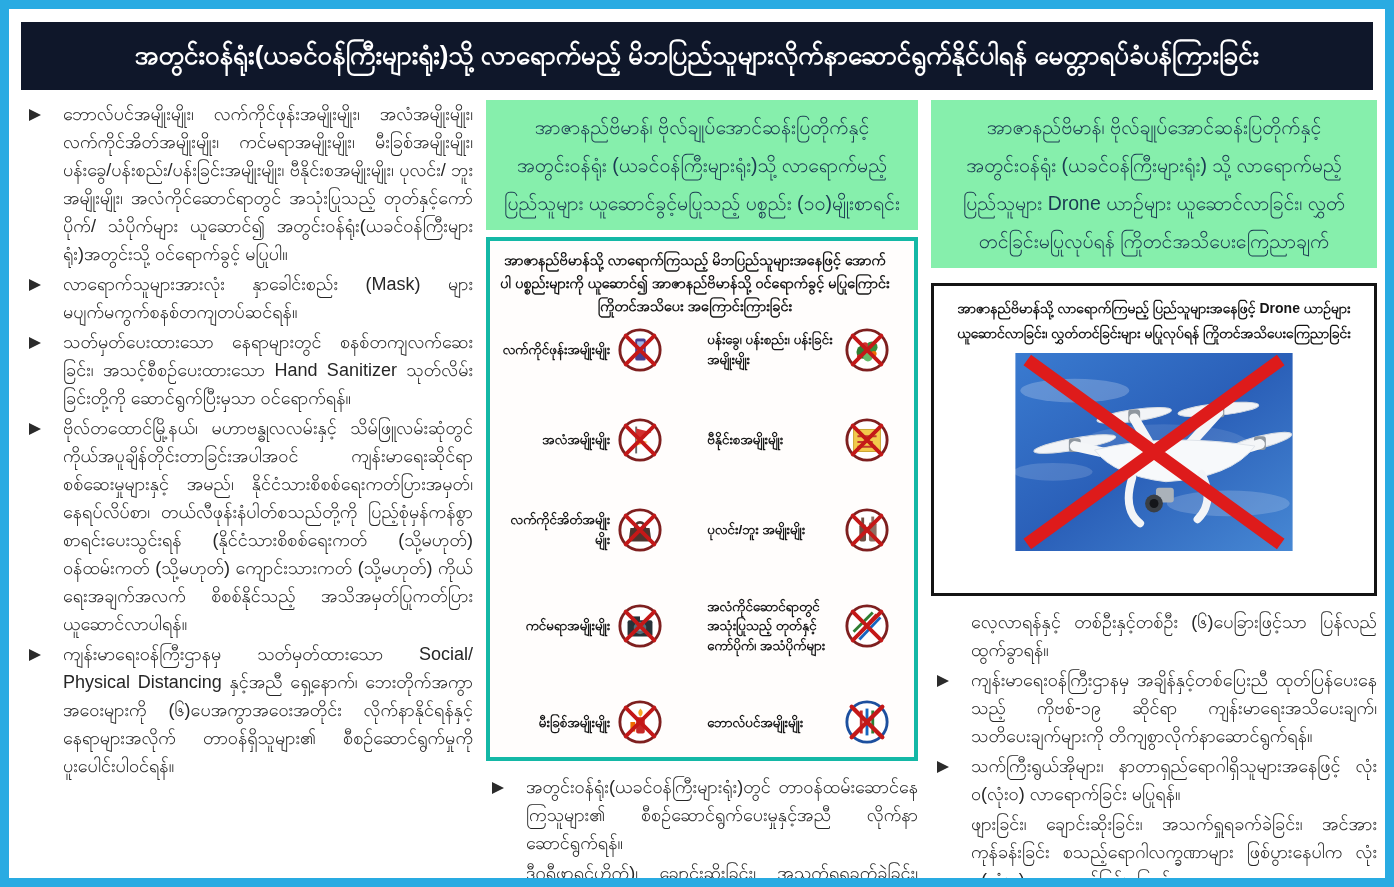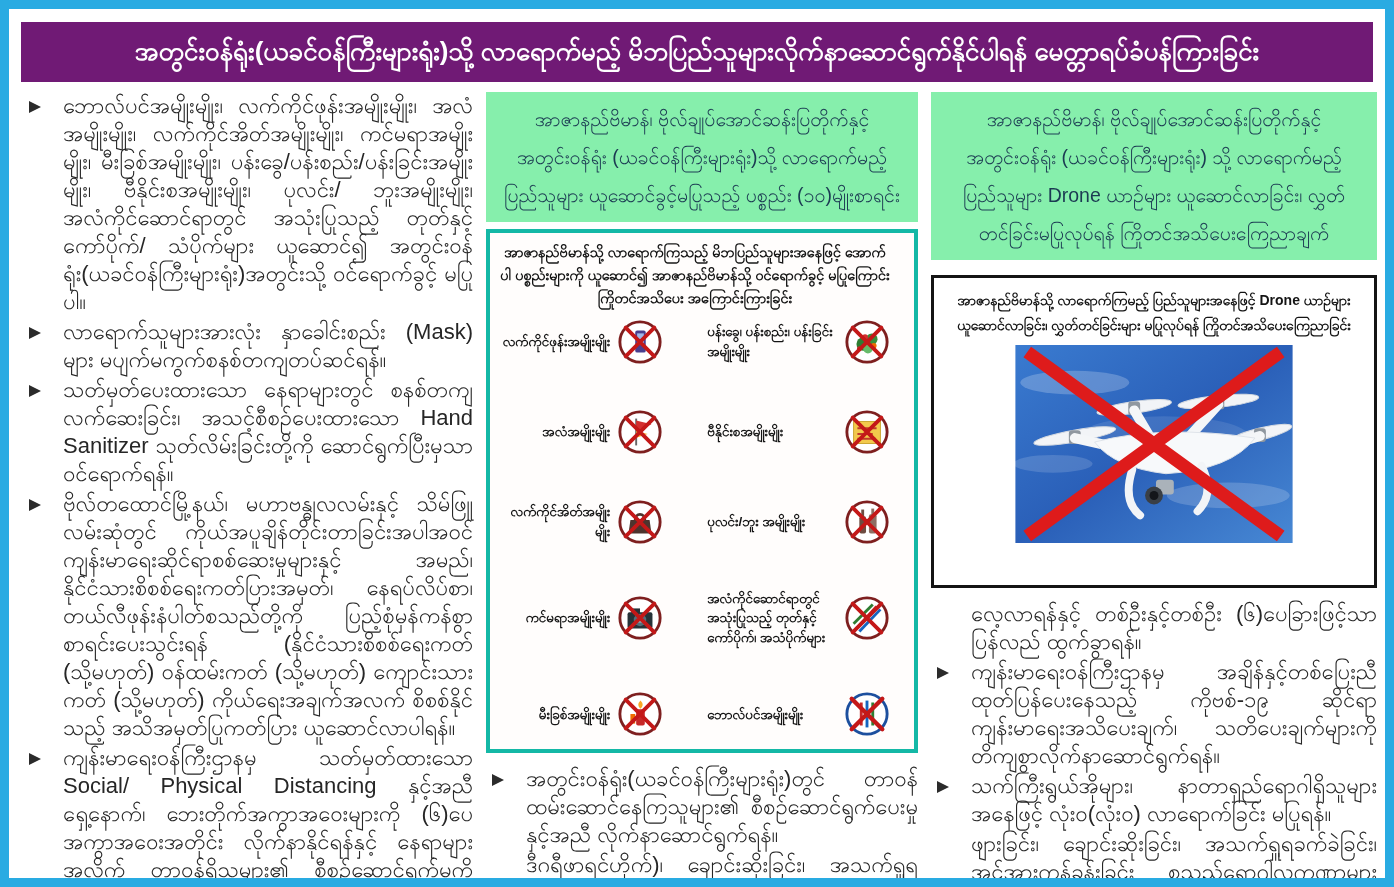--- a/index.html
+++ b/index.html
@@ -2,37 +2,37 @@
 <html><head>
 <meta charset="utf-8">
 <style>
   * { box-sizing: border-box; margin: 0; padding: 0; }
   body { background: #ffffff; font-family: "Liberation Sans", "DejaVu Sans", sans-serif; }
   .page {
     position: relative; width: 1394px; height: 887px;
     background: #ffffff; border: 9px solid #29abe2; overflow: hidden;
   }
   .header-band {
-    margin: 13px 12px 10px 12px; height: 60px;
-    background: #701a75; color: #ffffff;
+    margin: 13px 12px 10px 12px; height: 68px;
+    background: #0f172a; color: #ffffff;
     display: flex; align-items: center; justify-content: center;
     font-size: 26px; font-weight: bold; text-align: center; line-height: 1.15;
     padding: 0 10px; white-space: nowrap; overflow: hidden;
   }
   .columns { display: flex; gap: 13px; padding: 0 14px; align-items: flex-start; }
   .col-left  { flex: 0 0 450px; }
   .col-mid   { flex: 0 0 432px; }
   .col-right { flex: 0 0 446px; }
 
   
   .para { display: flex; align-items: flex-start; margin-bottom: 2px; }
   .marker { flex: 0 0 40px; display: flex; justify-content: flex-start; padding-left: 4px; margin-top: 7px; }
   .marker.empty { visibility: hidden; }
   .ptext {
-    flex: 1; font-size: 22px; line-height: 28px; color: #262626;
+    flex: 1; font-size: 18px; line-height: 28px; color: #262626;
     text-align: justify; word-break: break-word;
   }
 
   
   .bluebox {
     background: #86efac; color: #1b3a52; text-align: center;
     font-size: 19.5px; line-height: 1.95; font-weight: 500;
     padding: 8px 18px; display: flex; align-items: center; justify-content: center;
   }
   .col-mid .bluebox { min-height: 119px; }

